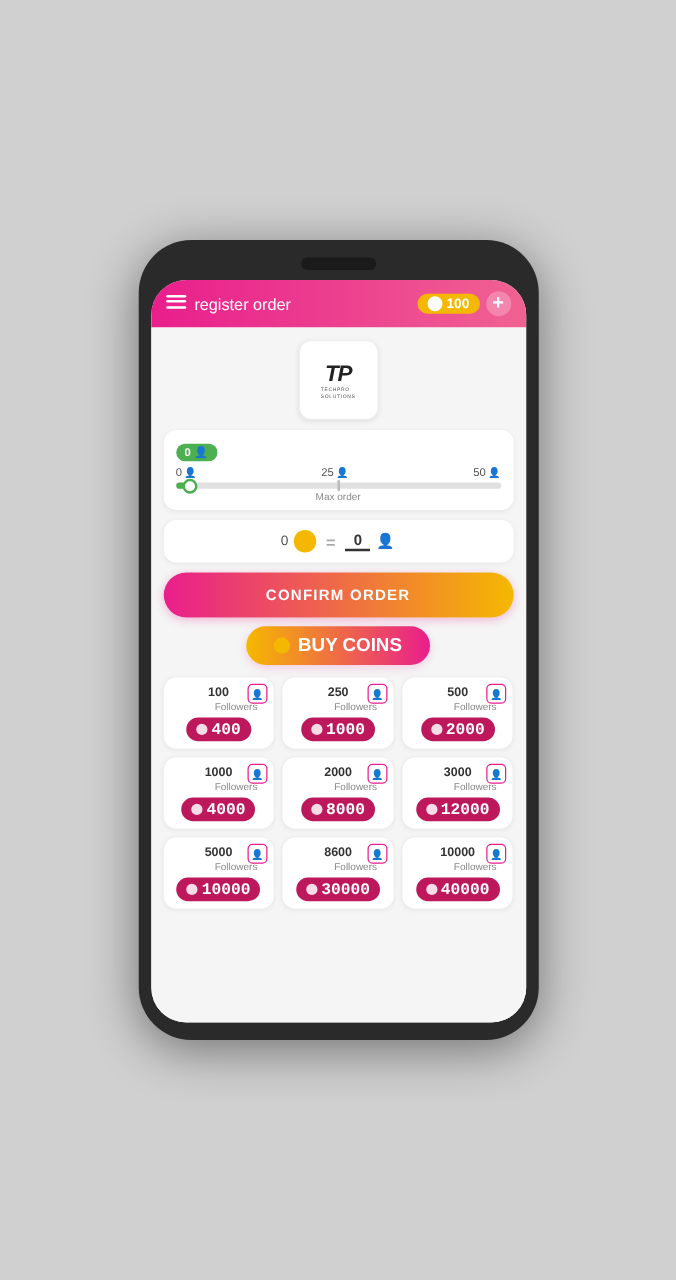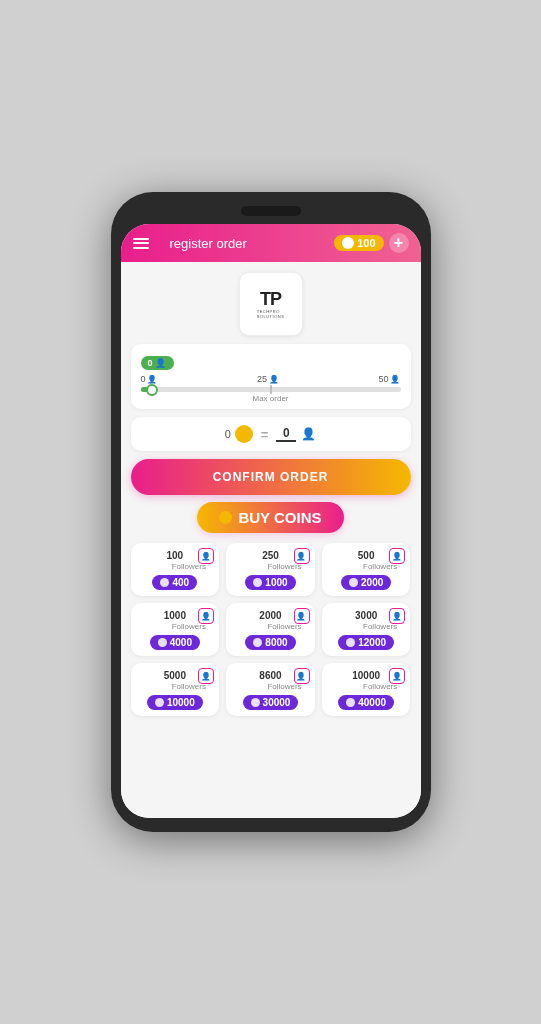--- a/index.html
+++ b/index.html
@@ -42,22 +42,21 @@
     .header {
       background: linear-gradient(90deg, #e91e8c, #f06292);
       padding: 9px 12px;
       display: flex;
       align-items: center;
       justify-content: space-between;
       flex-shrink: 0;
     }
     .header-left {
       display: flex;
-      align-items: center;
-      gap: 21px;
+      gap: 7px;
     }
     .hamburger {
       display: flex;
       flex-direction: column;
       gap: 2.5px;
       cursor: pointer;
     }
     .hamburger span {
       width: 16px;
       height: 2px;
@@ -134,20 +133,21 @@
       align-items: center;
       justify-content: center;
       box-shadow: 0 1px 4px rgba(0,0,0,0.08);
     }
     .logo-tp {
       font-size: 18px;
       font-weight: 700;
       letter-spacing: -1px;
       color: #222;
       line-height: 1;
+      font-style: italic;
     }
     .logo-sub {
       font-size: 4px;
       color: #555;
       letter-spacing: 0.5px;
       text-transform: uppercase;
       margin-top: 1px;
     }
 
     
@@ -348,29 +348,30 @@
       font-weight: 700;
       color: #333;
     }
     .offer-followers-label {
       font-size: 8px;
       color: #888;
       margin-top: -3px;
       padding-left: 28px;
     }
     .offer-price {
-      background: #6d28d9;
+      background: #be185d;
       border-radius: 12px;
       padding: 2px 8px;
-      font-size: 10px;
+      font-size: 13px;
       font-weight: bold;
       color: white;
       display: flex;
       align-items: center;
       gap: 3px;
+      font-family: Liberation Mono, monospace;
     }
     .offer-coin-icon {
       width: 9px;
       height: 9px;
       background: white;
       border-radius: 50%;
       display: inline-block;
       opacity: 0.85;
     }
   </style>

